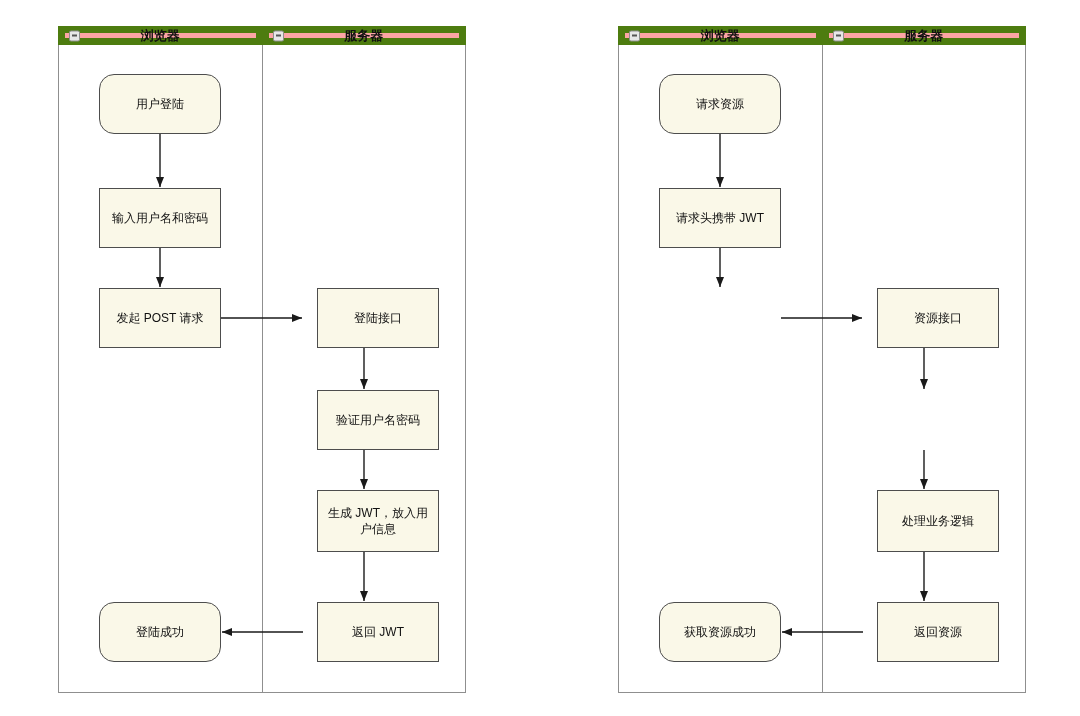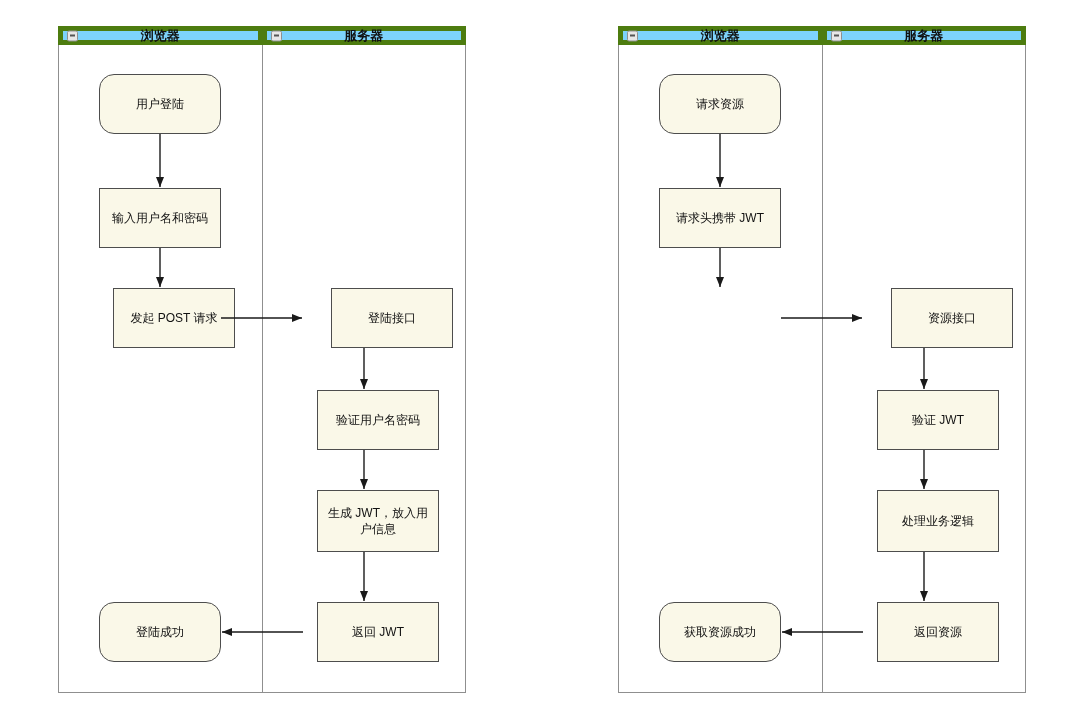--- a/index.html
+++ b/index.html
@@ -6,21 +6,21 @@
   body{
     position:relative;width:1080px;height:716px;overflow:hidden;
     font-family:"Liberation Sans","DejaVu Sans",sans-serif;color:#111;
   }
   .diagram{position:absolute;top:26px;width:408px;height:667px;}
   #diagram-login{left:58px;}
   #diagram-access{left:618px;}
 
   .lane-headers{position:absolute;top:0;left:0;width:408px;height:19px;display:flex;}
   .lane-header{
-    position:relative;flex:1;background:#7dd3fc;border:5px solid #4d7c0f;
+    position:relative;flex:1;background:#fca5a5;border:7px solid #4d7c0f;
     display:flex;align-items:center;justify-content:center;
     font-weight:bold;font-size:13px;box-sizing:border-box;
   }
   .lane-header + .lane-header{margin-left:-1px;text-align:right;}
   .collapse-icon{
     position:absolute;left:4px;top:50%;transform:translateY(-50%);
     width:11px;height:11px;background:#e7e7e7;border:1px solid #8f8f8f;
     border-radius:2px;box-sizing:border-box;
   }
   .collapse-icon::after{
@@ -39,21 +39,21 @@
     background:#faf8e8;border:1px solid #4d4d4d;
     display:flex;align-items:center;justify-content:center;
     text-align:center;font-size:12px;line-height:1.35;padding:4px 9px;
   }
   .node.rounded{border-radius:15px;}
   .node.tall{height:62px;}
   .col-browser{left:41px;}
   .col-server{left:259px;text-align:center;}
   .row-1{top:48px;}
   .row-2{top:162px;}
-  .row-3{top:262px;margin-left:14px;}
+  .row-3{top:262px;}
   .row-4{top:364px;}
   .row-5{top:464px;}
   .row-6{top:576px;}
 
   .arrows{position:absolute;top:0;left:0;pointer-events:none;}
 </style>
 </head>
 <body>
 
 <div class="diagram" id="diagram-login">
@@ -109,21 +109,20 @@
     </div>
     <div class="lane-header">
       <span class="collapse-icon"></span>
       <span>服务器</span>
     </div>
   </div>
 
   <div class="node rounded col-browser row-1">请求资源</div>
   <div class="node col-browser row-2">请求头携带 JWT</div>
   <div class="node col-server row-3">资源接口</div>
-  <div class="node col-server row-4">验证 JWT</div>
   <div class="node tall col-server row-5">处理业务逻辑</div>
   <div class="node col-server row-6">返回资源</div>
   <div class="node rounded col-browser row-6">获取资源成功</div>
 
   <svg class="arrows" width="408" height="667" viewBox="0 0 408 667">
     <defs>
       <marker id="arrow-m2" markerUnits="userSpaceOnUse" markerWidth="12" markerHeight="10" refX="10" refY="4" orient="auto">
         <path d="M0,0 L10,4 L0,8 Z" fill="#1a1a1a"></path>
       </marker>
     </defs>

